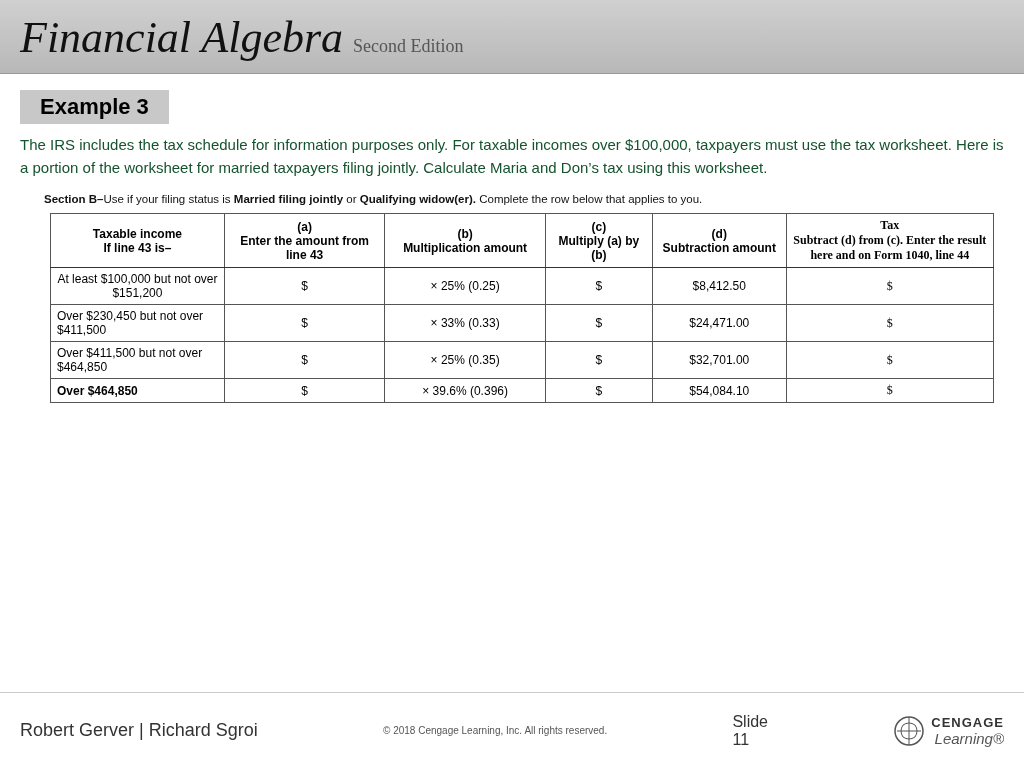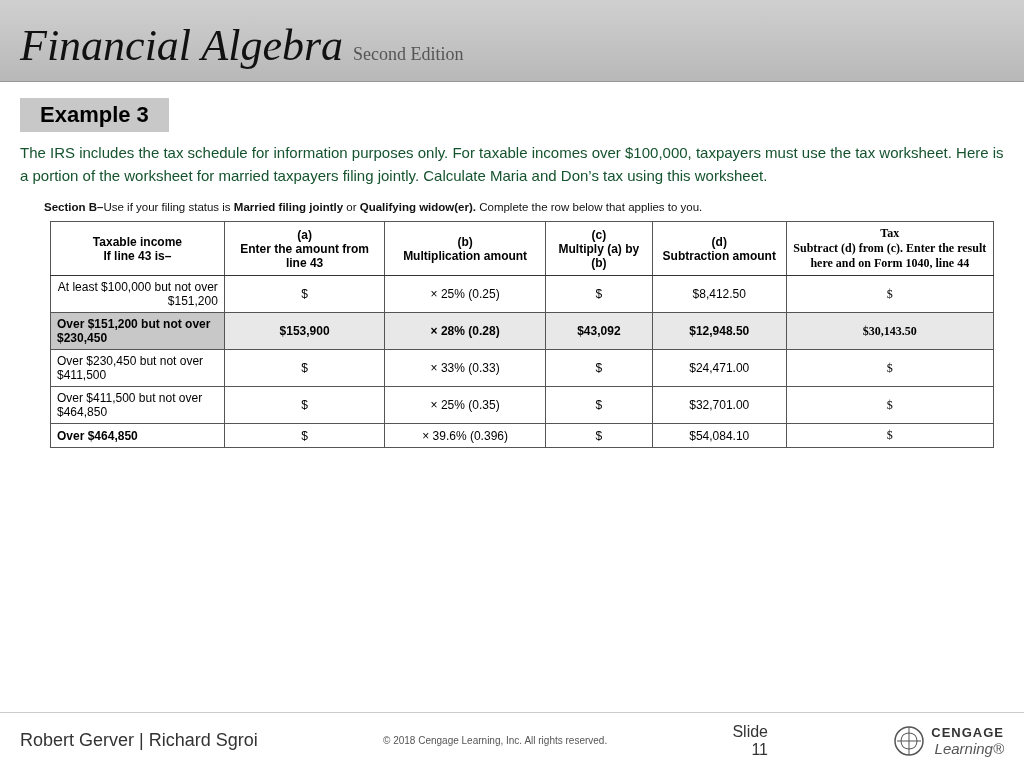--- a/index.html
+++ b/index.html
@@ -7,21 +7,21 @@
       width: 1024px;
       height: 768px;
       font-family: Arial, sans-serif;
       background: #fff;
       overflow: hidden;
     }
 
     
     .header {
       background: linear-gradient(to bottom, #d0d0d0, #b8b8b8);
-      padding: 20px 20px 10px 20px;
+      padding: 12px 20px 10px 20px;
       border-bottom: 1px solid #999;
     }
     .header-title {
       font-size: 42px;
       font-weight: normal;
       color: #111;
       font-family: Georgia, serif;
       display: flex;
       align-items: baseline;
       gap: 10px;
@@ -125,21 +125,21 @@
     .data-row td {
       background: #fff;
     }
 
     
     .footer {
       position: absolute;
       bottom: 0;
       left: 0;
       right: 0;
-      height: 56px;
+      height: 76px;
       background: #fff;
       display: flex;
       align-items: center;
       justify-content: space-between;
       padding: 8px 20px;
       border-top: 1px solid #ccc;
     }
 
     .footer-authors {
       font-size: 18px;
@@ -149,21 +149,21 @@
 
     .footer-copyright {
       font-size: 10px;
       color: #555;
       text-align: center;
     }
 
     .footer-slide {
       font-size: 16px;
       color: #333;
-      text-align: right;
+      text-align: left;
     }
 
     .footer-logo {
       display: flex;
       align-items: center;
       gap: 6px;
     }
 
     .cengage-logo {
       display: flex;
@@ -238,34 +238,26 @@
             <span>Subtraction amount</span>
           </th>
           <th class="col-tax">
             <strong>Tax</strong><br>
             <span>Subtract (d) from (c). Enter the result here and on Form 1040, line 44</span>
           </th>
         </tr>
       </thead>
       <tbody id="table-body">
       <tr class="data-row">
-            <td class="col-taxable" style="text-align: right;">At least $100,000 but not over $151,200</td>
+            <td class="col-taxable" style="text-align: center;">At least $100,000 but not over $151,200</td>
             <td class="col-a">$</td>
             <td class="col-b">× 25% (0.25)</td>
             <td class="col-c">$</td>
             <td class="col-d">$8,412.50</td>
             <td class="col-tax">$</td>
-          </tr>
-          <tr class="highlighted-row">
-            <td class="col-taxable" style="text-align: left;">Over $151,200 but not over $230,450</td>
-            <td class="col-a">$153,900</td>
-            <td class="col-b">× 28%  (0.28)</td>
-            <td class="col-c">$43,092</td>
-            <td class="col-d">$12,948.50</td>
-            <td class="col-tax">$30,143.50</td>
           </tr>
           <tr class="data-row">
             <td class="col-taxable" style="text-align: left;">Over $230,450 but not over $411,500</td>
             <td class="col-a">$</td>
             <td class="col-b">× 33% (0.33)</td>
             <td class="col-c">$</td>
             <td class="col-d">$24,471.00</td>
             <td class="col-tax">$</td>
           </tr>
           <tr class="data-row">

